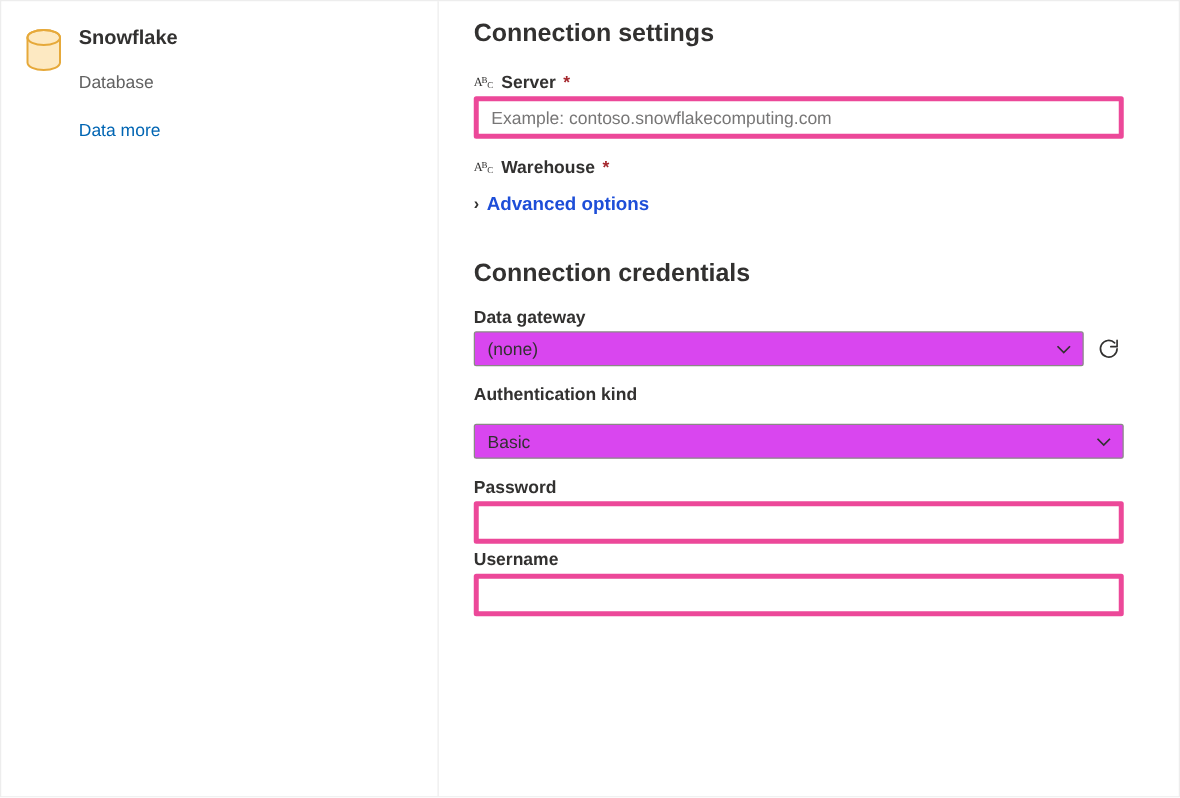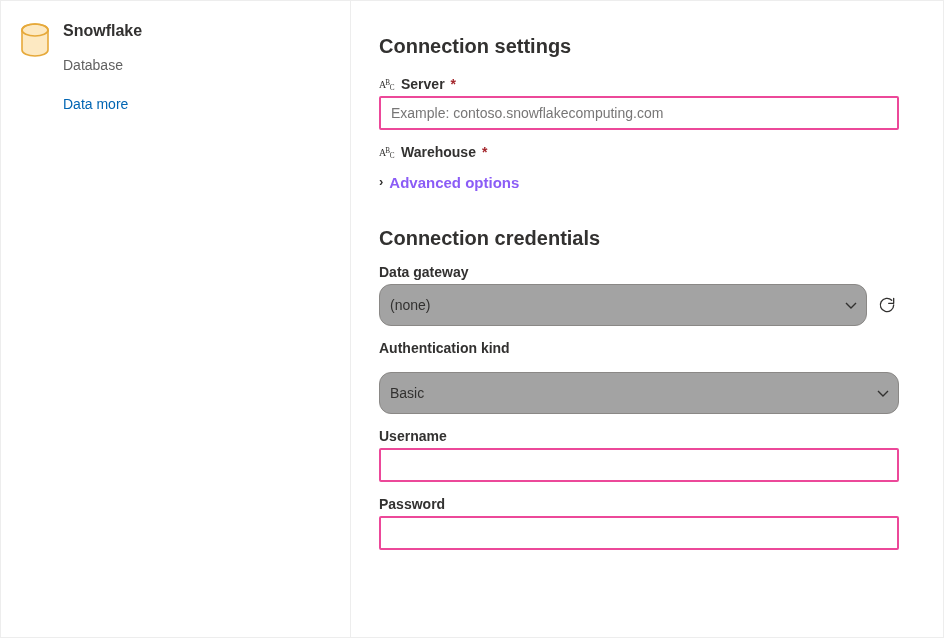--- a/index.html
+++ b/index.html
@@ -52,21 +52,21 @@
       margin-top: 22px;
       margin-left: 44px;
       color: #0065b3;
       font-size: 14px;
       text-decoration: none;
       cursor: pointer;
     }
     
     .main {
       flex: 1;
-      padding: 34px 28px 8px 28px;
+      padding: 15px 28px 8px 28px;
       overflow: auto;
     }
     .section-title {
       font-size: 20px;
       font-weight: 600;
       color: #323130;
       margin-bottom: 18px;
     }
     .section-title.second {
       margin-top: 36px;
@@ -93,21 +93,21 @@
       color: #323130;
     }
     .req {
       color: #a4262c;
       font-weight: 600;
       margin-left: 2px;
     }
     .text-input {
       width: 100%;
       height: 34px;
-      border: 2px solid #ec4899;
+      border: 4px solid #ec4899;
       border-radius: 2px;
       padding: 0 10px;
       font-size: 14px;
       font-family: inherit;
       color: #323130;
     }
     .text-input::placeholder { color: #777676; }
     .advanced-toggle {
       display: flex;
       align-items: center;
@@ -120,39 +120,39 @@
       font-size: 13px;
       font-weight: 600;
       color: #323130;
       line-height: 1;
       display: inline-block;
       transform: translateY(-1px);
     }
     .advanced-label {
       font-size: 15px;
       font-weight: 600;
-      color: #8b5cf6;
+      color: #1d4ed8;
     }
     .select-row {
       display: flex;
       align-items: center;
       gap: 8px;
       max-width: 520px;
     }
     .select {
       position: relative;
       flex: 1;
-      height: 42px;
+      height: 28px;
       border: 1px solid #8a8886;
-      border-radius: 12px;
+      border-radius: 2px;
       padding: 0 30px 0 10px;
       display: flex;
       align-items: center;
       cursor: pointer;
-      background: #a3a3a3;
+      background: #d946ef;
     }
     .select .chevron {
       position: absolute;
       right: 8px;
       top: 50%;
       transform: translateY(-50%);
       width: 14px;
       height: 14px;
       pointer-events: none;
     }
@@ -254,24 +254,24 @@
       <div class="select" style="max-width:520px;">
         <span>Basic</span>
         <span class="chevron">
           <svg viewBox="0 0 14 14">
               <path d="M2 5 l5 5 5-5" fill="none" stroke="#323130" stroke-width="1.4"></path>
             </svg>
         </span>
       </div>
     </div>
 
-    <div class="field">
-      <div class="field-label" style="margin-bottom:4px;">Username</div>
-      <input type="text" class="text-input" style="">
-    </div>
-
     <div class="field" style="margin-bottom:4px;">
       <div class="field-label" style="margin-bottom:4px;">Password</div>
       <input type="password" class="text-input" style="">
     </div>
 
+    <div class="field">
+      <div class="field-label" style="margin-bottom:4px;">Username</div>
+      <input type="text" class="text-input" style="">
+    </div>
+
   </main>
 </div>
 
 </body></html>

